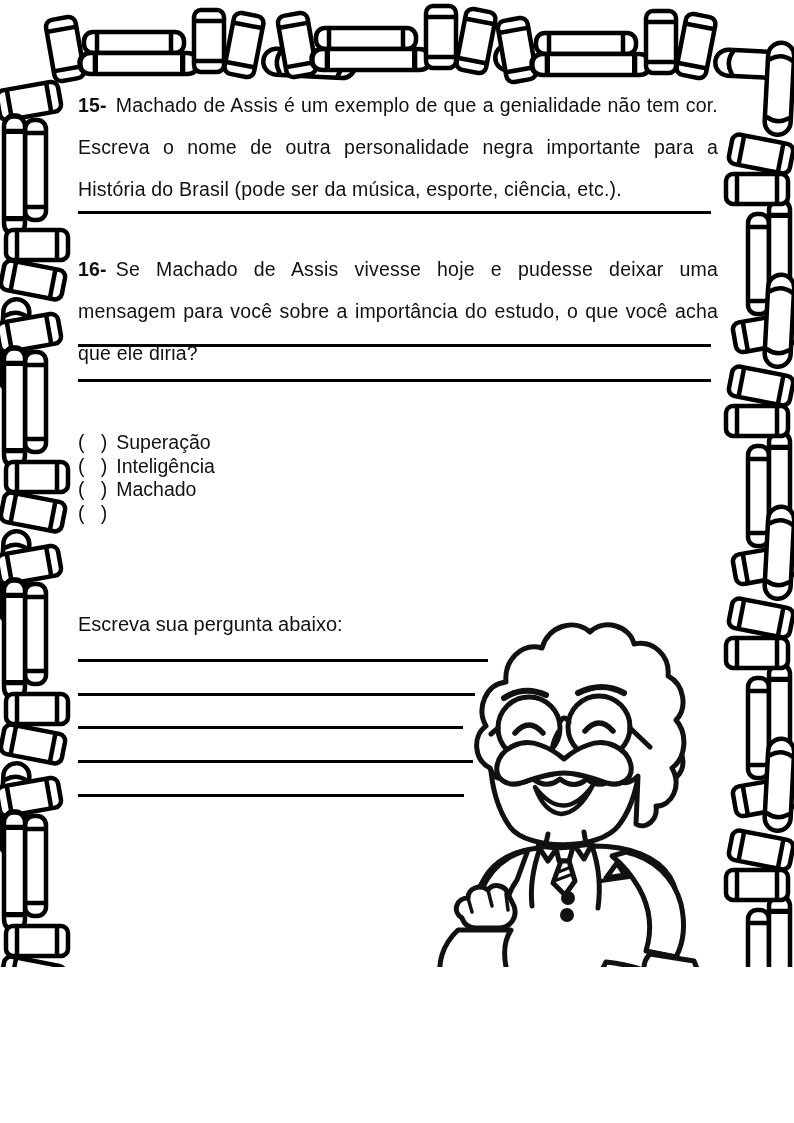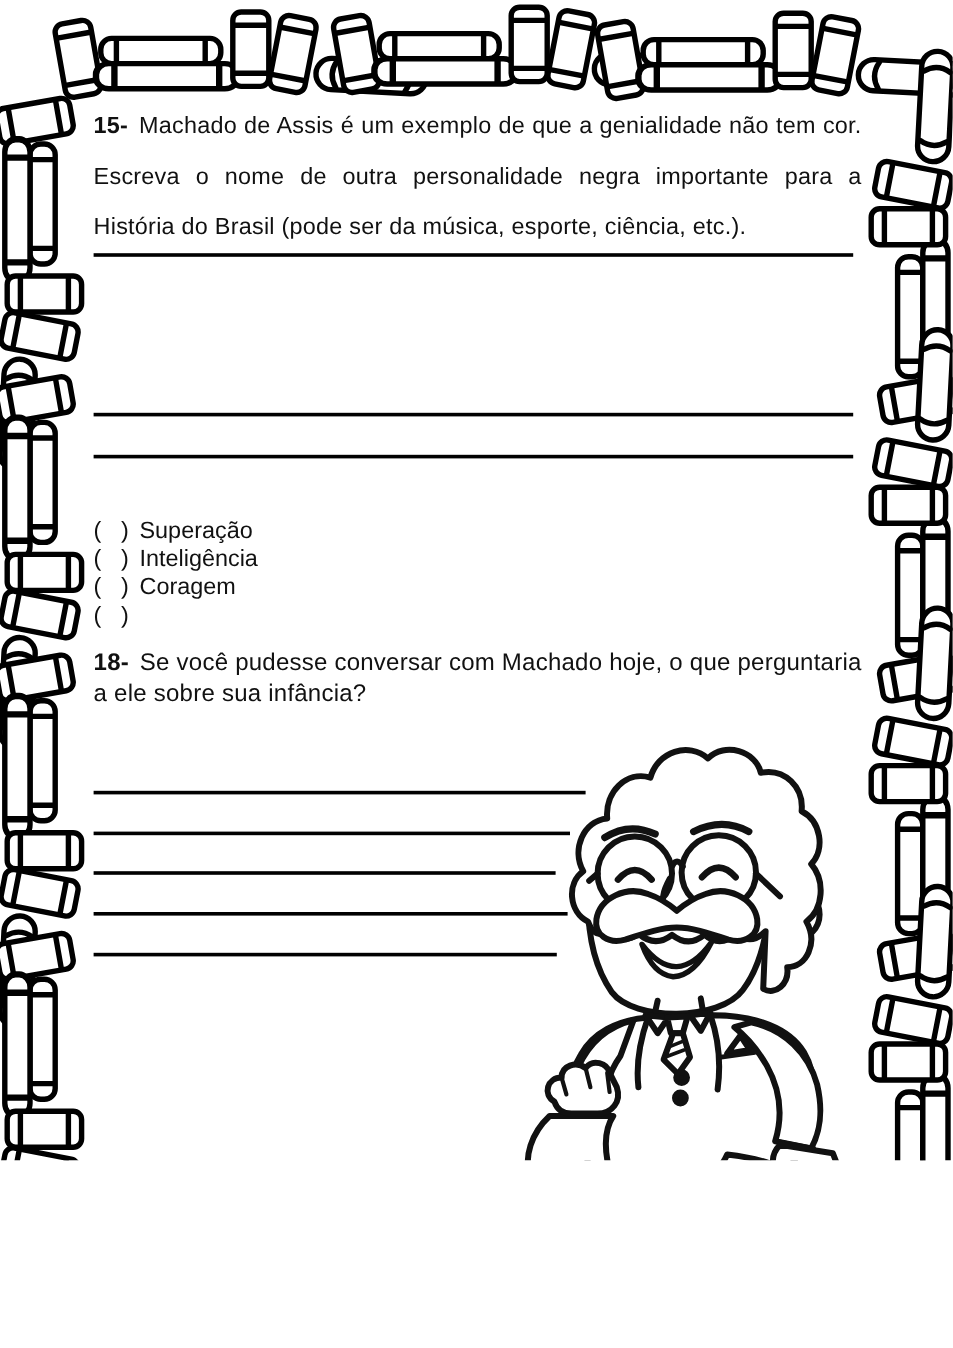--- a/index.html
+++ b/index.html
@@ -65,44 +65,45 @@
     <use href="#cluster" transform="translate(722,582) rotate(-90)"></use>
     <use href="#cluster" transform="translate(722,814) rotate(-90)"></use>
     <use href="#cluster" transform="translate(722,1046) rotate(-90)"></use>
   </svg>
 
   <p class="abs para j lh42" style="left:78px;top:84px;width:640px;">
     <b class="qnum">15-</b><span>Machado de Assis é um exemplo de que a genialidade não tem cor. Escreva o nome de outra personalidade negra importante para a História do Brasil (pode ser da música, esporte, ciência, etc.).</span>
   </p>
   <div class="abs rule" style="left:78px;top:211px;width:633px;"></div>
 
+  <p class="abs para j lh42" style="left:78px;top:248px;width:640px;">
+    <b class="qnum">16-</b><span>Se Machado de Assis vivesse hoje e pudesse deixar uma mensagem para você sobre a importância do estudo, o que você acha que ele diria?</span>
+  </p>
   <div class="abs rule" style="left:78px;top:344px;width:633px;"></div>
   <div class="abs rule" style="left:78px;top:379px;width:633px;"></div>
 
   <div class="abs" style="left:78px;top:431px;width:500px;">
     <div class="opt">
       <span class="marker">(   )</span>
       <span>Superação</span>
     </div>
     <div class="opt">
       <span class="marker">(   )</span>
       <span>Inteligência</span>
     </div>
     <div class="opt">
       <span class="marker">(   )</span>
-      <span>Coragem</span>
+      <span>Machado</span>
     </div>
     <div class="opt">
       <span class="marker">(   )</span>
     </div>
   </div>
 
-  <p class="abs para lh26" style="left:78px;top:539px;width:648px;font-size:20px;">
-    <b class="qnum">18-</b><span>Se você pudesse conversar com Machado hoje, o que perguntaria a ele sobre sua infância?</span>
-  </p>
+  <p class="abs prompt" style="left:78px;top:613px;">Escreva sua pergunta abaixo:</p>
 
   <div class="abs rule" style="left:78px;top:659px;width:410px;"></div>
   <div class="abs rule" style="left:78px;top:693px;width:397px;"></div>
   <div class="abs rule" style="left:78px;top:726px;width:385px;"></div>
   <div class="abs rule" style="left:78px;top:760px;width:395px;"></div>
   <div class="abs rule" style="left:78px;top:794px;width:386px;"></div>
 
   <svg class="abs" style="left:398px;top:580px" width="335" height="475" viewBox="0 0 335 475" fill="#fff" stroke="#111" stroke-width="5" stroke-linecap="round" stroke-linejoin="round">
 
     <g>

